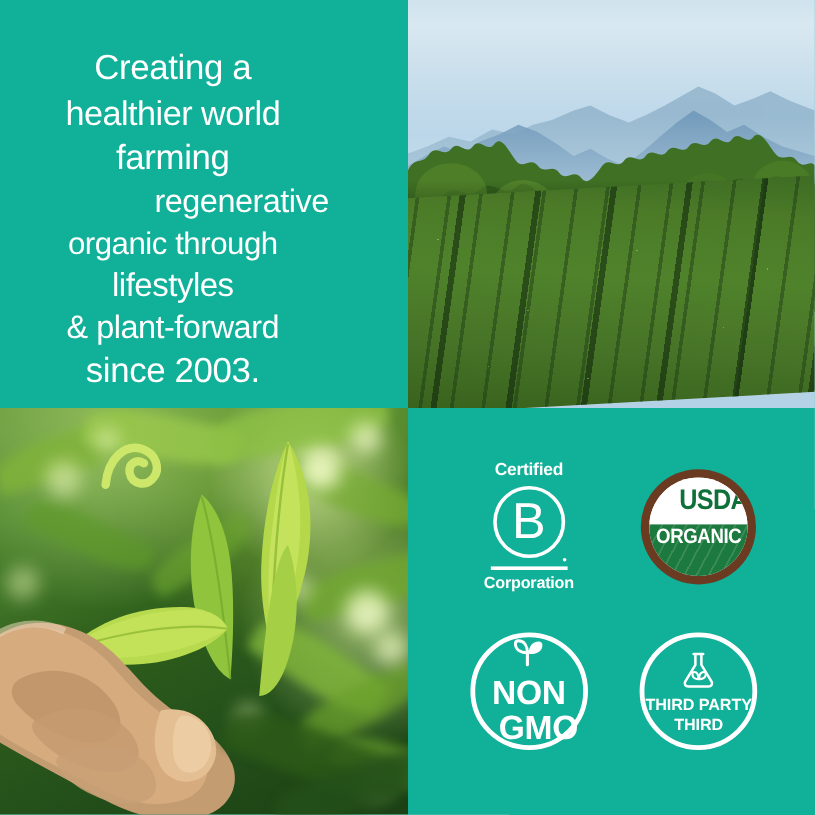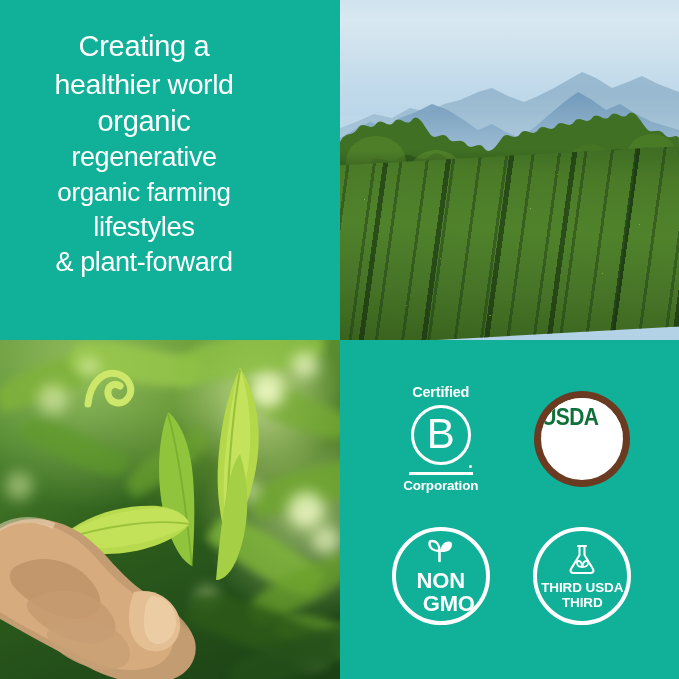--- a/index.html
+++ b/index.html
@@ -9,21 +9,21 @@
     font-family:"Liberation Sans", sans-serif;
     overflow:hidden;
   }
   .canvas{
     position:relative;
     width:679px; height:679px;
     background:#11b099;
   }
   
   .q{ position:absolute; overflow:hidden; }
-  .q-tl{ left:0;   top:0;   width:288px; height:340px; }
+  .q-tl{ left:0;   top:11px;   width:288px; height:340px; }
   .q-tr{ left:340px; top:0; width:339px; height:340px; }
   .q-bl{ left:0;   top:340px; width:340px; height:339px; }
   .q-br{ left:340px; top:340px; width:339px; height:339px; }
 
   
   .q-tl{ background:#10b099; }
   .statement{
     position:absolute;
     left:0; right:0;
     top:28px;
@@ -35,21 +35,21 @@
     color:#ffffff;
     letter-spacing:-0.01em;
     line-height:1.30;
     white-space:nowrap;
   }
   .line.light{ font-weight:300; font-size:28px; }
   .line.bold{  font-weight:400; font-size:27px; letter-spacing:-0.015em; }
   .line.l1{ font-size:29px; }
   .line.l2{ font-size:28.5px; }
   .line.l3{ font-size:29px; }
-  .line.l4{ font-size:27px; }
+  .line.l4{ font-size:27px;text-align:right; }
   .line.l5{ font-size:26px; }
   .line.l6{ font-size:27px; }
   .line.l7{ font-size:27.5px; }
   .line.l8{ font-size:29px; }
 
   
   .photo-field{
     position:absolute; inset:0;
     background:
       linear-gradient(180deg,
@@ -174,21 +174,21 @@
     background:#6a3b21;
     display:flex; align-items:center; justify-content:center;
     box-shadow:0 0 0 0 transparent;
   }
   .usda-inner{
     width:82px; height:82px; border-radius:50%;
     background:#ffffff; overflow:hidden; position:relative;
     display:flex; flex-direction:column;
   }
   .usda-top{
-    height:45%; display:flex; align-items:center; justify-content:flex-start;
+    height:45%; display:flex; align-items:center; justify-content:flex-end;
     background:#ffffff;
   }
   .usda-top span{
     color:#10703a; font-weight:800; font-size:21px; letter-spacing:-0.6px;
     line-height:1; transform:scaleY(1.12);
   }
   .usda-bot{
     flex:1; position:relative;
     background:#1d7a3f;
     border-top:2.6px solid #ffffff;
@@ -211,39 +211,40 @@
   .circ{
     width:98px; height:98px; border-radius:50%;
     border:4px solid #ffffff;
     display:flex; flex-direction:column; align-items:center; justify-content:center;
     color:#ffffff;
   }
   .circ .glyph{ display:block; margin-bottom:2px; }
   .circ .cl{
     font-weight:800; line-height:1.0; letter-spacing:-0.2px; text-align:center;
   }
-  .nongmo .cl{ font-size:22px; }
+  .nongmo .cl{ font-size:28px; }
   .nongmo .cl.l2{ margin-top:1px;margin-left:16px; }
   .tpt .cl{ font-size:13.5px; letter-spacing:-0.1px; }
   .tpt .cl.l2{ margin-top:2px; }
 </style>
 </head>
 <body>
 
 <div class="canvas">
 
   <div class="q q-tl">
     <div class="statement">
       <span class="line light l1">Creating a</span>
       <span class="line bold  l2">healthier world</span>
-      <span class="line light l3">organic</span>
+      <span class="line light l3">farming</span>
       <span class="line bold  l4">regenerative</span>
-      <span class="line bold  l5">organic farming</span>
+      <span class="line bold  l5">organic through</span>
       <span class="line bold  l7">lifestyles</span>
       <span class="line bold  l6">&amp; plant-forward</span>
+      <span class="line light l8">since 2003.</span>
     </div>
   </div>
 
   <div class="q q-tr">
     <div class="photo-field">
 
       <div class="mtn mtn-far">
         <svg viewBox="0 0 339 120" preserveAspectRatio="none">
           <path d="M0,66 L16,60 L34,52 L52,56 L70,46 L88,50 L104,42 L120,38 L138,30 L152,26 L168,34 L184,40 L198,34 L214,26 L228,18 L242,10 L256,16 L272,26 L288,20 L302,14 L318,22 L339,30 L339,120 L0,120 Z" fill="#8fb2c9" opacity="0.85"></path>
         </svg>
@@ -383,20 +384,23 @@
         <div class="rule"></div>
         <div class="corp-word">Corporation</div>
       </div>
 
       <div class="badge">
         <div class="usda">
           <div class="usda-inner">
             <div class="usda-top">
               <span>USDA</span>
             </div>
+            <div class="usda-bot">
+              <span>ORGANIC</span>
+            </div>
           </div>
         </div>
       </div>
 
       <div class="badge">
         <div class="circ nongmo">
           <span class="glyph">
             <svg width="34" height="26" viewBox="0 0 34 26">
               <path d="M15.5,23 L15.5,12" stroke="#ffffff" stroke-width="2.6" stroke-linecap="round" fill="none"></path>
               <path d="M15.5,13 C10,13 5.5,10.5 5.5,5.5 C5.5,4 6.5,3 8,3 C13,3 15.5,7.5 15.5,13 Z" fill="none" stroke="#ffffff" stroke-width="2.4" stroke-linejoin="round"></path>
@@ -411,21 +415,21 @@
       <div class="badge">
         <div class="circ tpt">
           <span class="glyph">
             <svg width="36" height="32" viewBox="0 0 36 32">
               <path d="M14,3 L22,3 M15.5,3 L15.5,12 L7,26 C5.8,28.2 7.2,30 9.6,30 L26.4,30
                        C28.8,30 30.2,28.2 29,26 L20.5,12 L20.5,3" fill="none" stroke="#ffffff" stroke-width="2.1" stroke-linecap="round" stroke-linejoin="round"></path>
               <path d="M18,24 C15,24 13,22.2 13,19.6 C13,18.6 13.6,18 14.6,18 C17,18 18,20.6 18,24 Z" fill="none" stroke="#ffffff" stroke-width="1.8" stroke-linejoin="round"></path>
               <path d="M18.6,24 C18.6,20.6 20,18 22.6,18 C23.6,18 24.2,18.7 24.2,19.7 C24.2,22.3 21.8,24 18.6,24 Z" fill="none" stroke="#ffffff" stroke-width="1.8" stroke-linejoin="round"></path>
             </svg>
           </span>
-          <span class="cl l1">THIRD USDA</span>
+          <span class="cl l1">THIRD PARTY</span>
           <span class="cl l2">THIRD</span>
         </div>
       </div>
 
     </div>
   </div>
 
 </div>
 
 </body></html>

